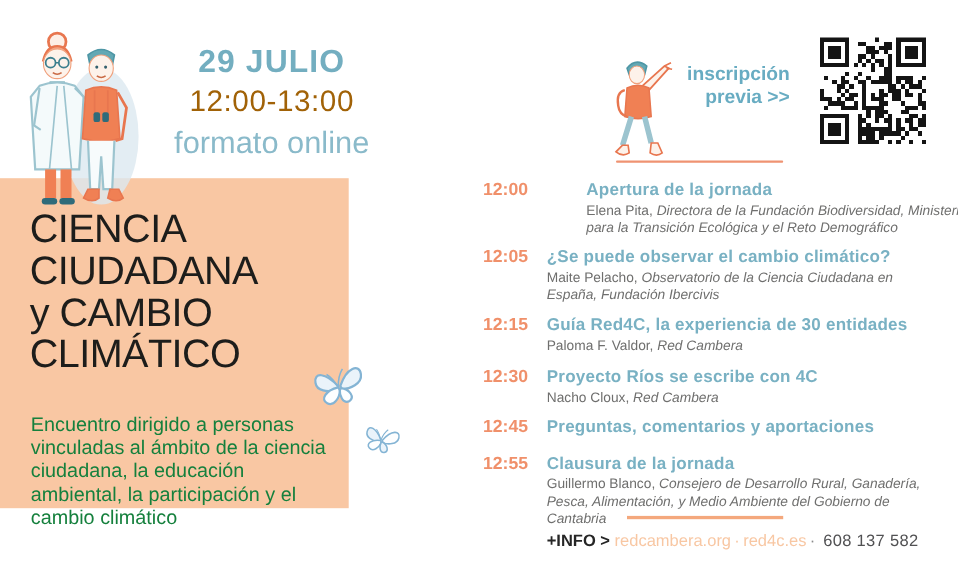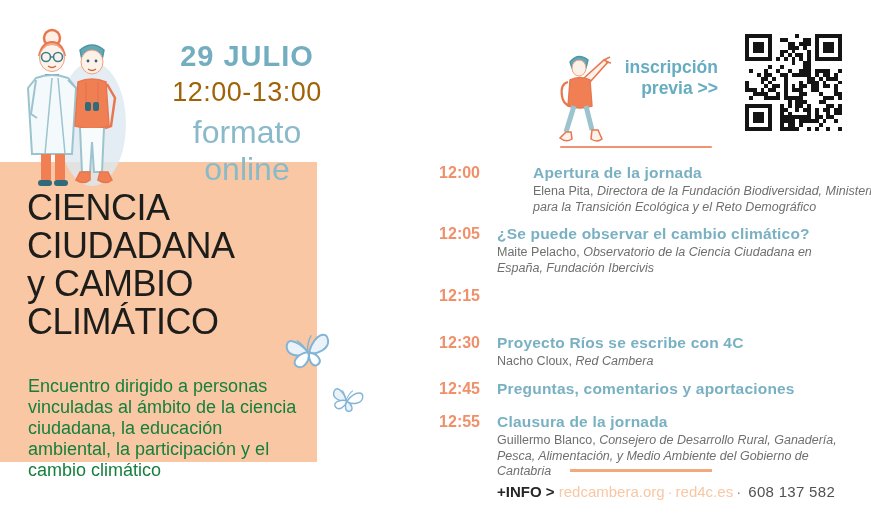--- a/index.html
+++ b/index.html
@@ -14,21 +14,21 @@
     position:absolute; left:0; top:162px; width:317px; height:300px;
     background:#F9C7A3;
   }
   .people-illo { position:absolute; left:14px; top:24px; width:122px; height:172px; }
   .date-block {
     position:absolute; left:158px; top:40px; width:178px; text-align:center;
     color:#7FB4C5;
   }
   .date-line1 { font-size:29px; font-weight:800; color:#73AEC0; letter-spacing:1px; }
   .date-line2 { font-size:27px; font-weight:500; color:#a16207; margin-top:4px; letter-spacing:0.5px; }
-  .date-line3 { font-size:32px; font-weight:300; color:#8ABACA; margin-top:6px; }
+  .date-line3 { font-size:28px; font-weight:300; color:#8ABACA; margin-top:6px; }
   .main-title {
     position:absolute; left:27px; top:189px; width:290px;
     font-size:36px; line-height:38px; font-weight:400; letter-spacing:-0.5px;
     color:#1D1D1B;
   }
   .intro-text {
     position:absolute; left:28px; top:376px; width:278px;
     font-size:18px; line-height:21px; color:#15803d;
   }
   .butterfly-1 { position:absolute; left:283px; top:325px; width:50px; height:46px; transform:rotate(-8deg); }
@@ -488,20 +488,27 @@
         <div class="sched-title">¿Se puede observar el cambio climático?</div>
         <div class="sched-sub">
           <span>Maite Pelacho,</span>
           <span class="role">Observatorio de la Ciencia Ciudadana en España, Fundación Ibercivis</span>
         </div>
       </div>
     </div>
 
     <div class="sched-row row-3">
       <div class="sched-time">12:15</div>
+      <div class="sched-body">
+        <div class="sched-title">Guía Red4C, la experiencia de 30 entidades</div>
+        <div class="sched-sub">
+          <span>Paloma F. Valdor,</span>
+          <span class="role">Red Cambera</span>
+        </div>
+      </div>
     </div>
 
     <div class="sched-row row-4">
       <div class="sched-time">12:30</div>
       <div class="sched-body">
         <div class="sched-title">Proyecto Ríos se escribe con 4C</div>
         <div class="sched-sub">
           <span>Nacho Cloux,</span>
           <span class="role">Red Cambera</span>
         </div>

